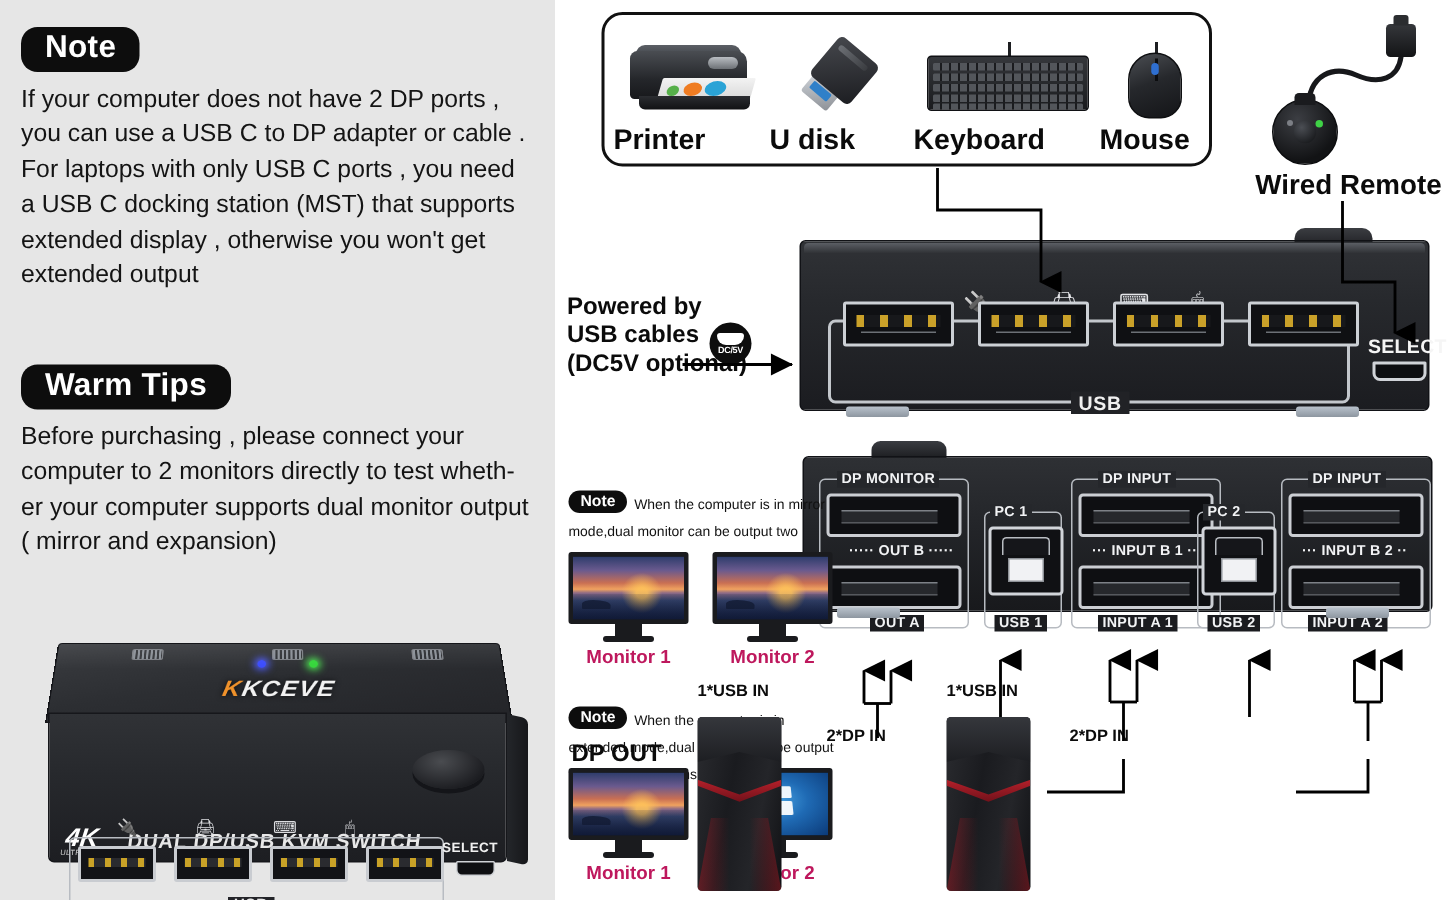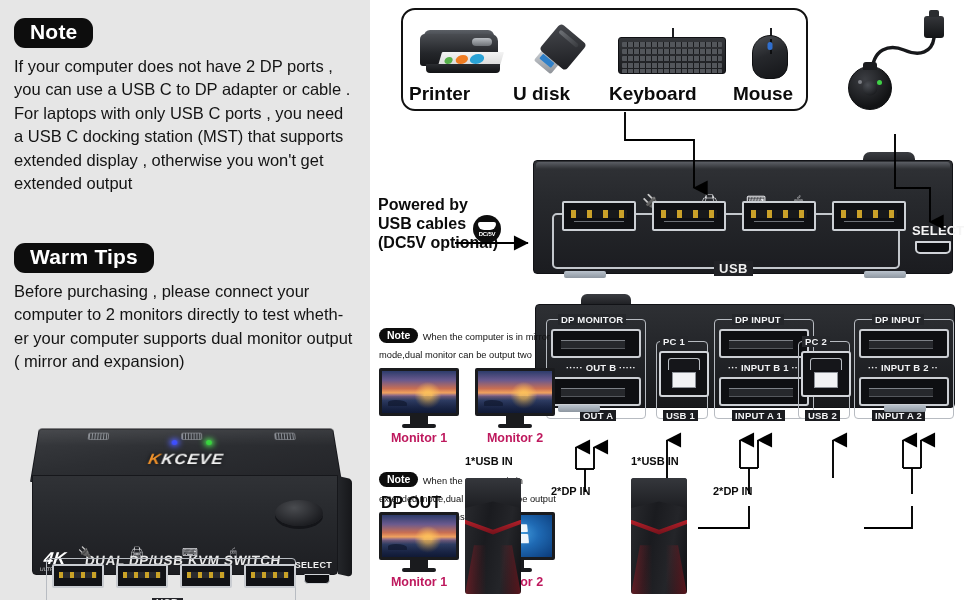--- a/index.html
+++ b/index.html
@@ -574,20 +574,21 @@
       <svg class="cable" viewBox="0 0 140 110">
         <path d="M44 66 C 44 40, 62 36, 76 42 C 92 49, 104 44, 106 30" fill="none" stroke="#17181b" stroke-width="3.4" stroke-linecap="round"></path>
       </svg>
       <div class="plug"></div>
       <div class="puck">
         <div class="nub"></div>
           <div class="dotw"></div>
           <div class="dotg"></div>
           <div class="btn"></div>
       </div>
+      <div class="remote-label">Wired Remote</div>
     </div>
 
     <div class="pw-label" style="left:5px; top:196px;">
       <div>Powered by</div>
       <div>USB cables</div>
       <div>(DC5V optional)</div>
     </div>
     <div class="dc-icon" style="left:100px; top:215px;">
       <div class="p"></div>
       <div class="t">DC/5V</div>

